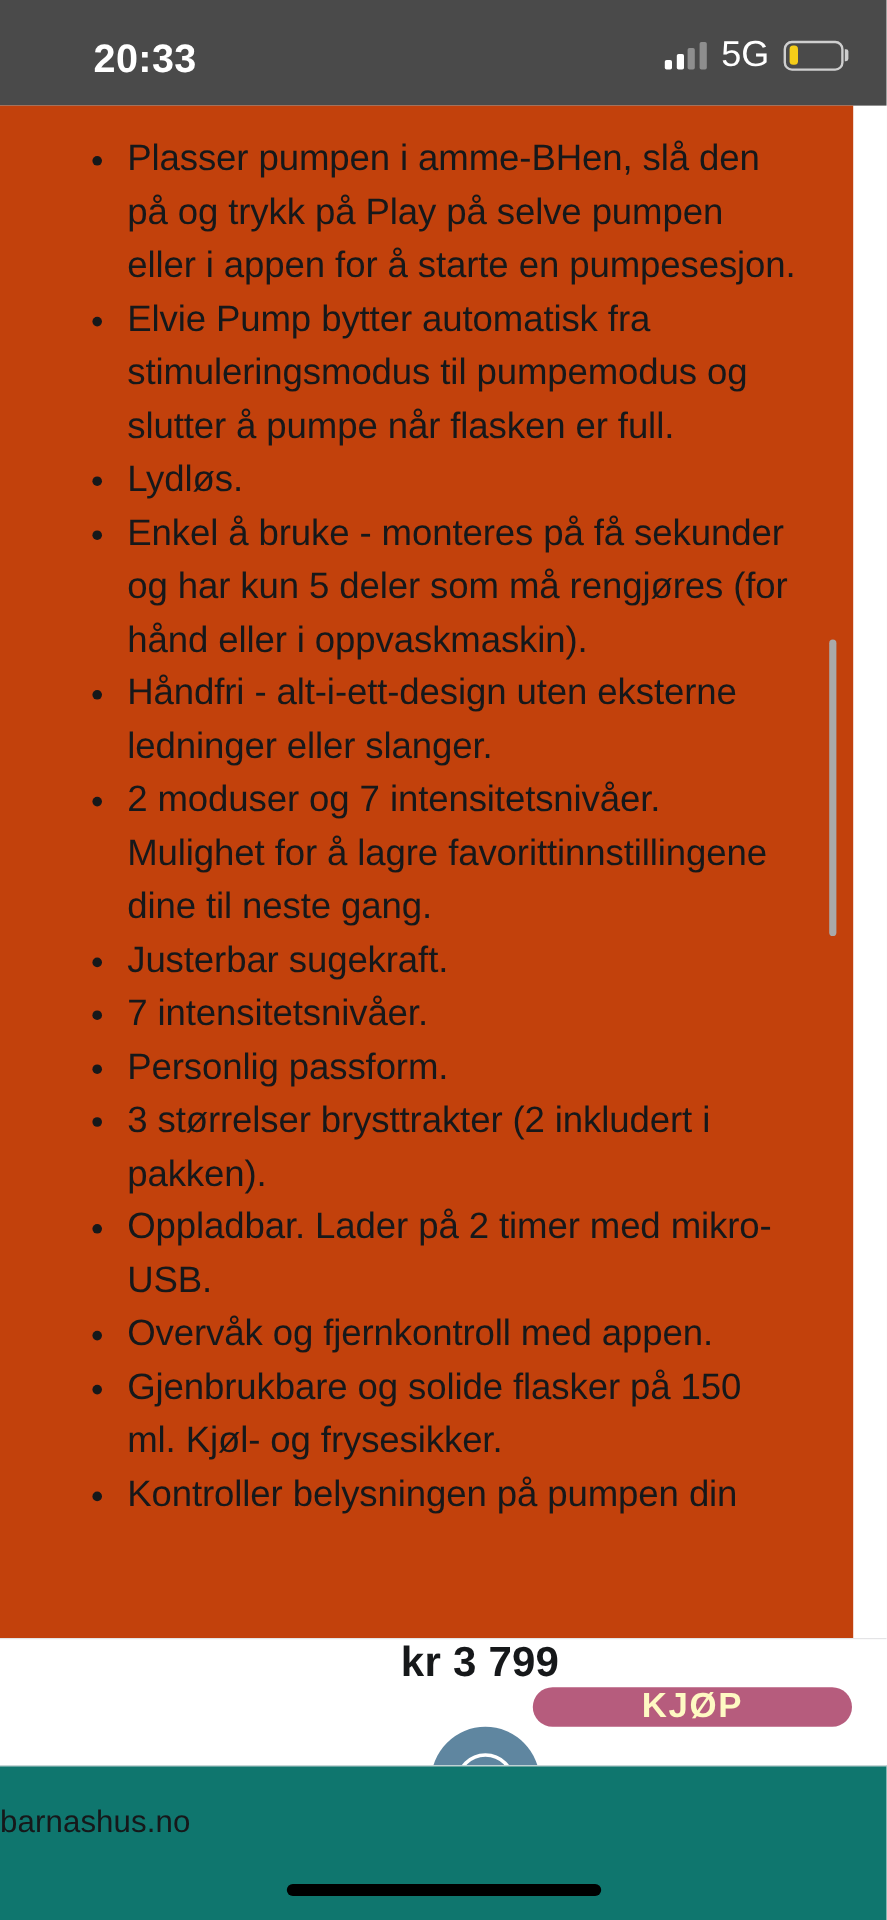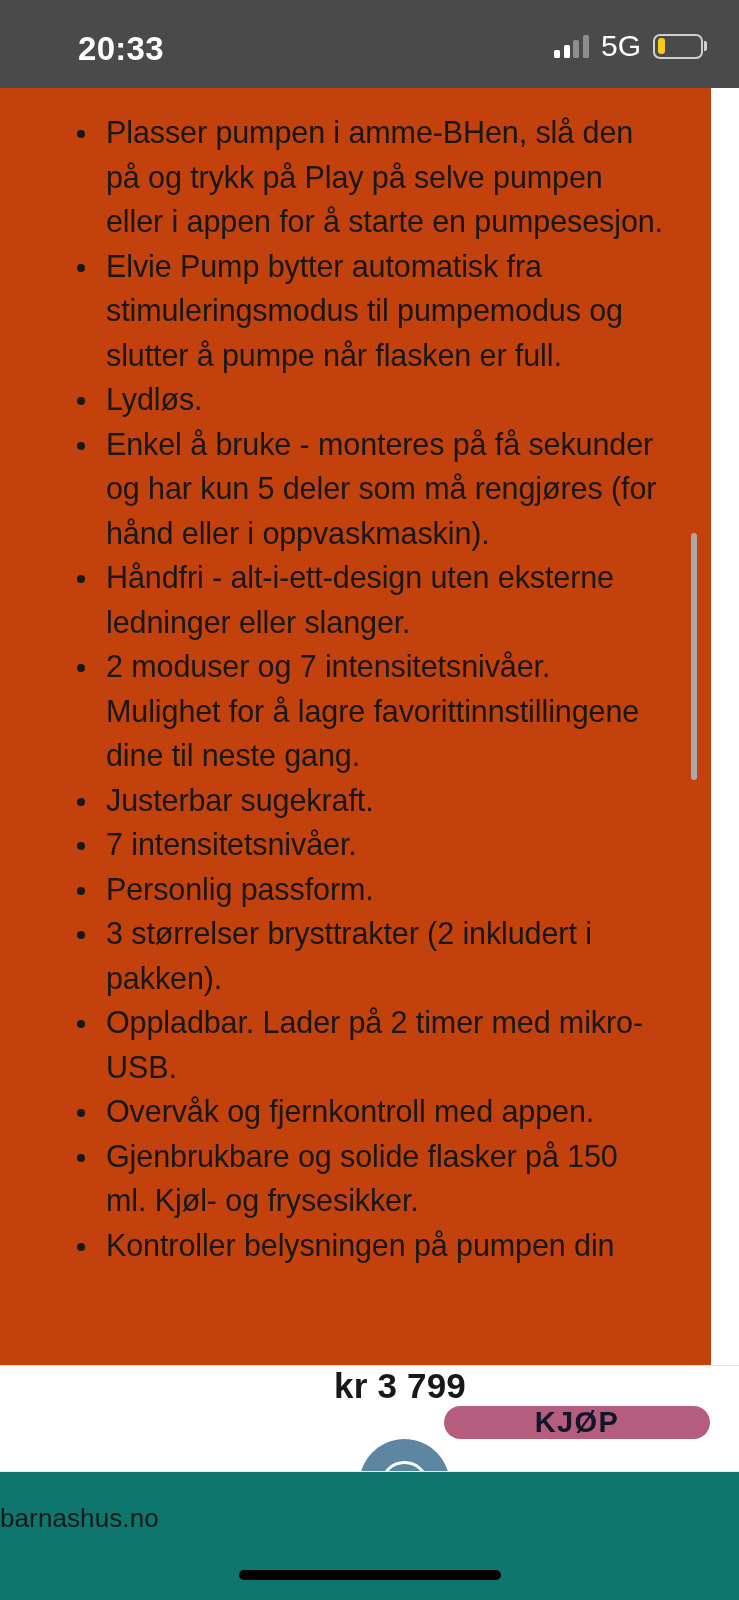--- a/index.html
+++ b/index.html
@@ -162,21 +162,21 @@
     letter-spacing: 0.2px;
     white-space: nowrap;
   }
   .buy-button {
     margin-left: auto;
     width: 266px;
     height: 92px;
     background: #b65c7d;
     border: none;
     border-radius: 46px;
-    color: #0f172a;
+    color: #fef9c3;
     font-size: 29px;
     font-weight: bold;
     letter-spacing: 1.4px;
     font-family: "Liberation Sans", sans-serif;
     cursor: pointer;
     display: flex;
     align-items: center;
     justify-content: center;
   }
   .help-button {

